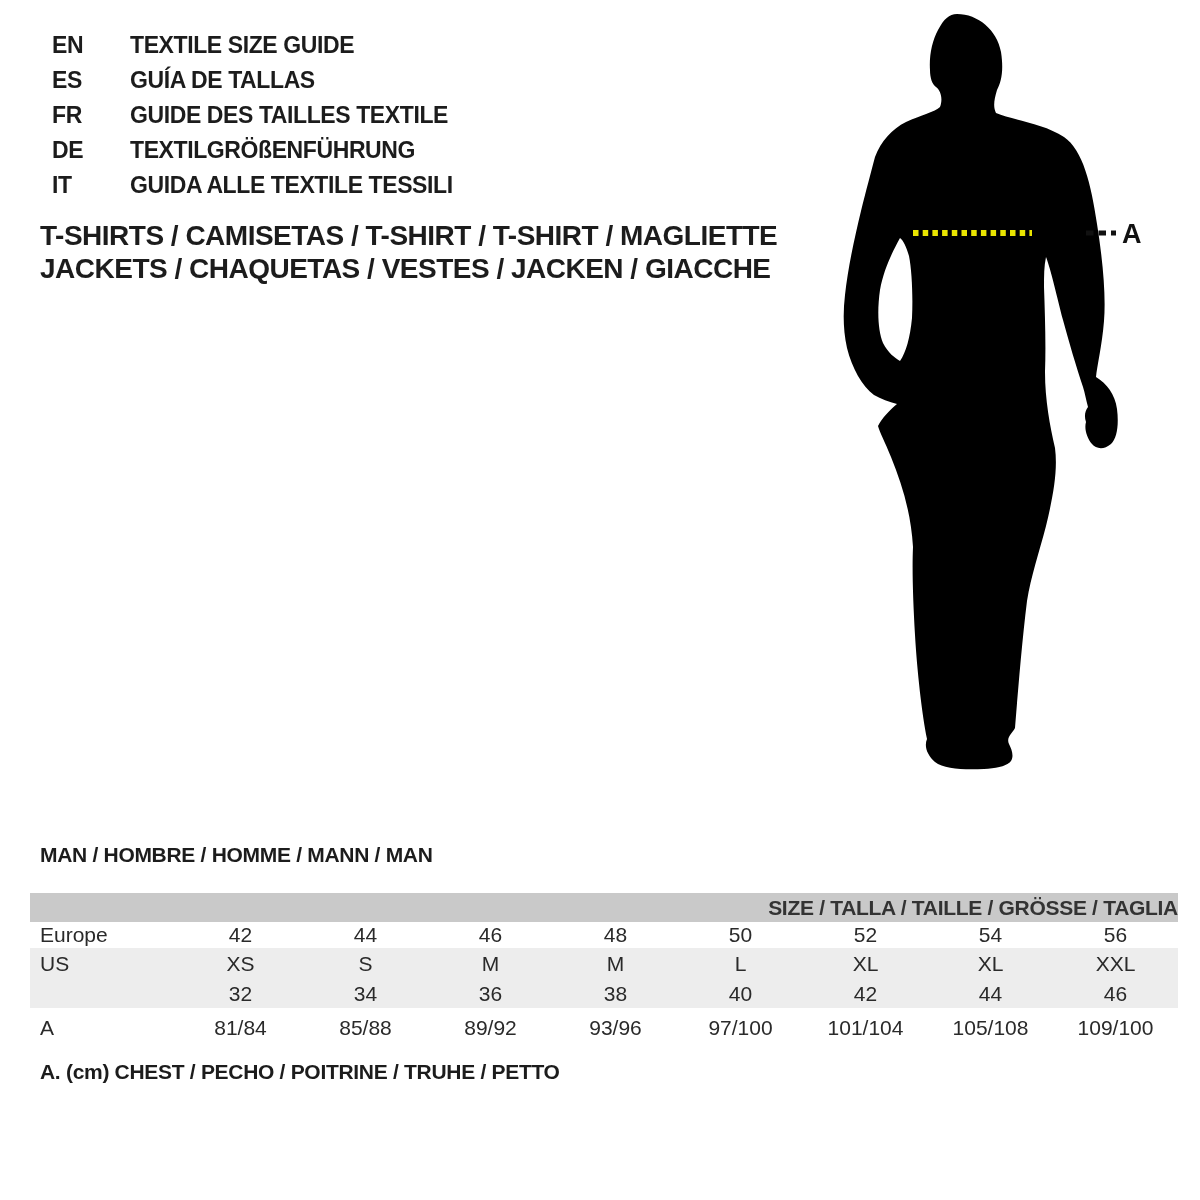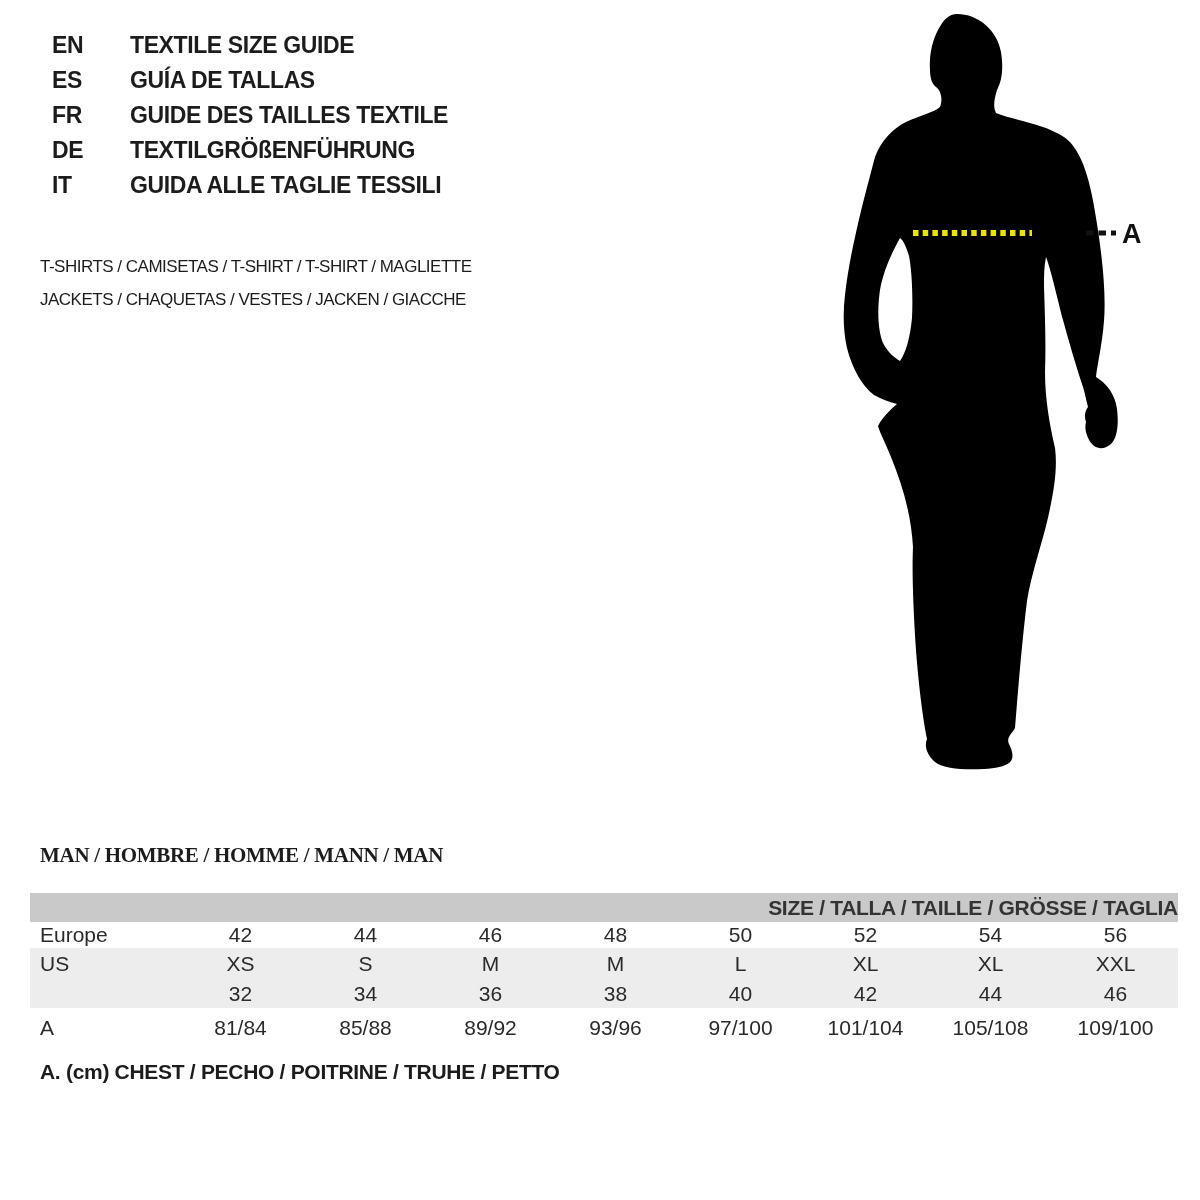--- a/index.html
+++ b/index.html
@@ -15,29 +15,29 @@
   }
   .page{position:absolute;inset:0;}
 
   
   .lang-block{position:absolute;left:40px;top:28px;}
   .lang-row{display:flex;height:35px;align-items:center;
     font-weight:bold;font-size:23px;letter-spacing:-0.4px;white-space:nowrap;margin-left:12px;}
   .lang-code{width:78px;flex:0 0 78px;}
 
   
-  .categories{position:absolute;left:40px;top:219px;font-weight:normal;
-    font-size:17px;line-height:33px;letter-spacing:-0.5px;white-space:nowrap;margin-top:31px;}
+  .categories{position:absolute;left:40px;top:219px;font-weight:bold;
+    font-size:28px;line-height:33px;letter-spacing:-0.5px;white-space:nowrap;}
 
   
   .figure-svg{position:absolute;left:830px;top:0;}
 
   
   .section-title{position:absolute;left:40px;top:843px;font-weight:bold;
-    font-size:21px;letter-spacing:-0.3px;white-space:nowrap;font-family:Liberation Serif, serif;}
+    font-size:21px;letter-spacing:-0.3px;white-space:nowrap;}
 
   
   .size-table{position:absolute;left:30px;top:893px;width:1148px;
     border-collapse:collapse;table-layout:fixed;font-size:21px;color:#2a2a2a;}
   .size-table col.label-col{width:148px;}
   th.size-header{background:var(--header-bg);height:29px;text-align:right;
     padding:0 0 0 9px;font-weight:600;font-size:21px;color:#333333;
     letter-spacing:-0.3px;}
   tbody th.row-label{text-align:left;font-weight:normal;padding-left:10px;
     white-space:nowrap;}
@@ -69,21 +69,21 @@
       <div class="lang-row">
         <span class="lang-code">FR</span>
         <span>GUIDE DES TAILLES TEXTILE</span>
       </div>
       <div class="lang-row">
         <span class="lang-code">DE</span>
         <span>TEXTILGRÖßENFÜHRUNG</span>
       </div>
       <div class="lang-row">
         <span class="lang-code">IT</span>
-        <span>GUIDA ALLE TAGLIE TESSILI</span>
+        <span>GUIDA ALLE TEXTILE TESSILI</span>
       </div>
     </div>
 
   <div class="categories">
     <div>T-SHIRTS / CAMISETAS / T-SHIRT / T-SHIRT / MAGLIETTE</div>
     <div>JACKETS / CHAQUETAS / VESTES / JACKEN / GIACCHE</div>
   </div>
 
   <svg class="figure-svg" width="345" height="800" viewBox="830 0 345 800" aria-hidden="true">
     <path fill="var(--ink)" fill-rule="evenodd" d="

